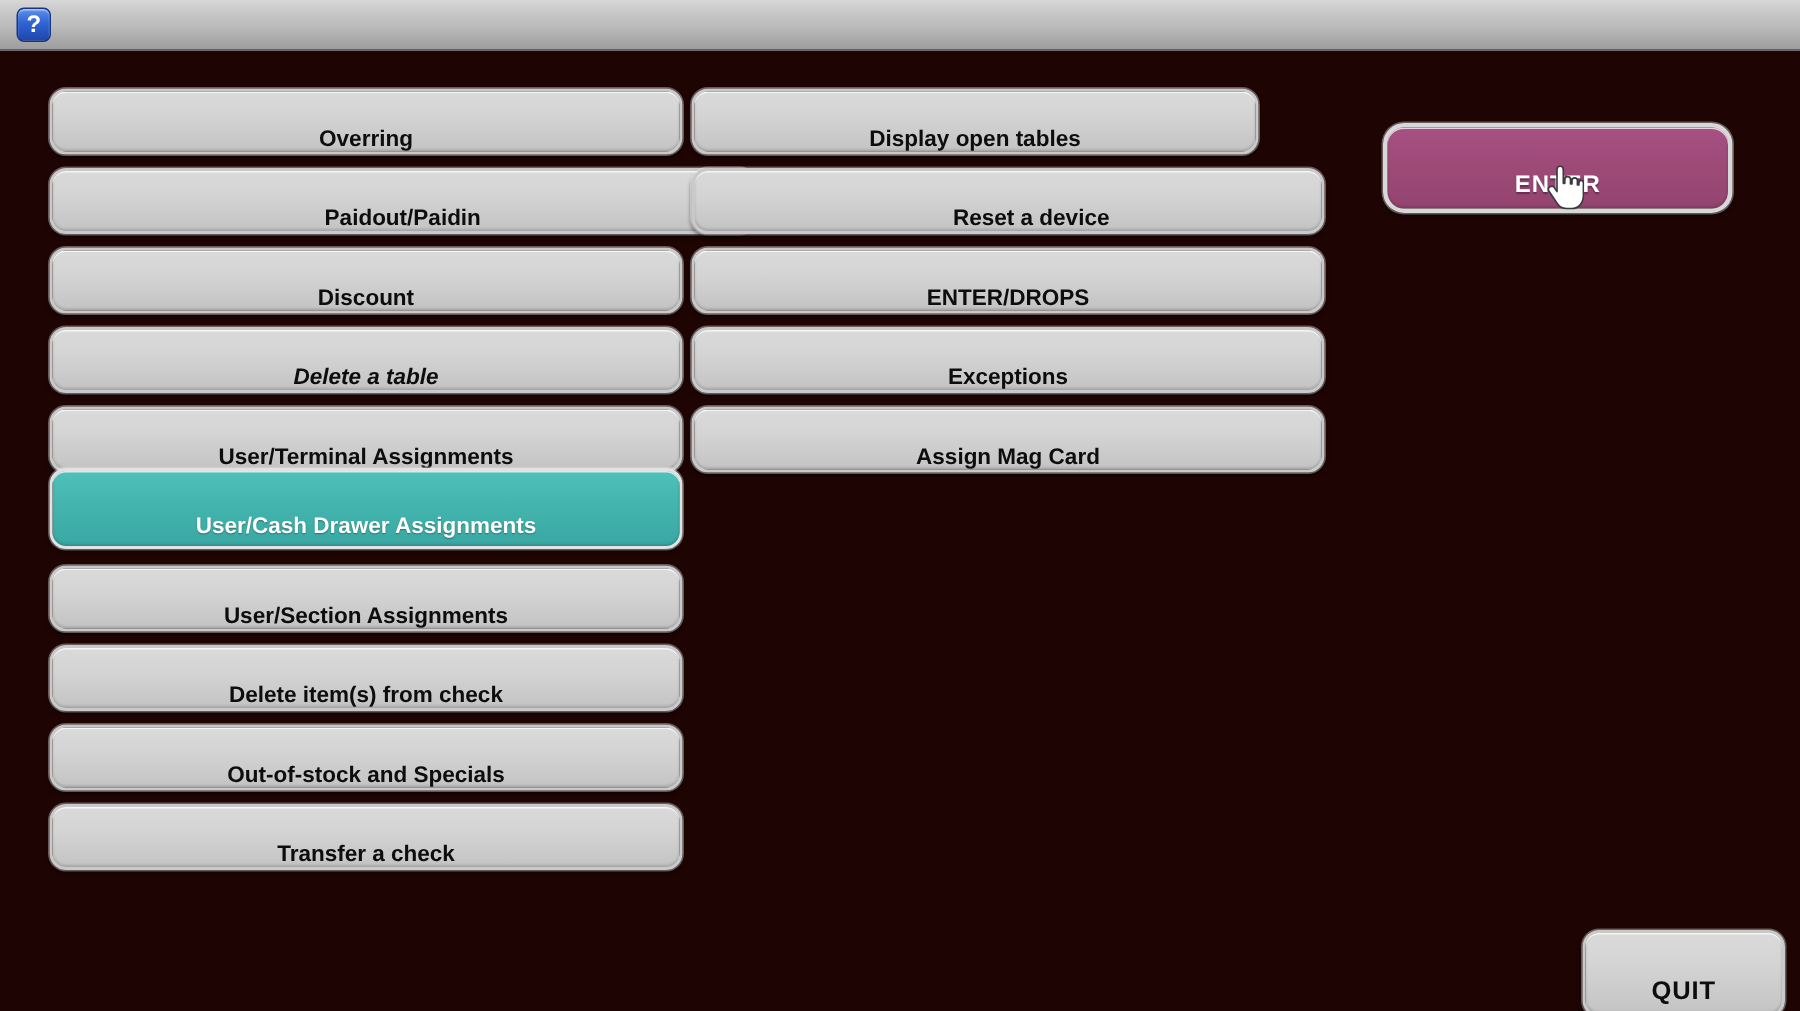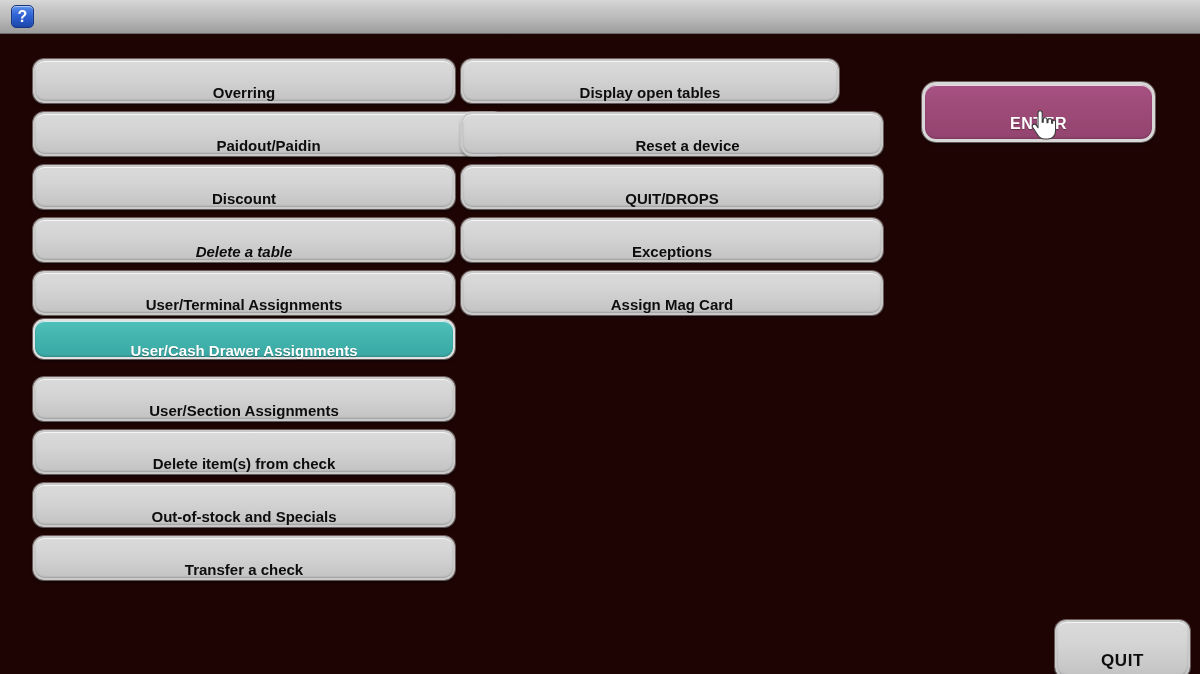--- a/index.html
+++ b/index.html
@@ -146,21 +146,21 @@
       </div>
       <div class="btn gray" style="left: 33px; top: 165px; width: 422px; height: 44px;">
         <span class="lbl">Discount</span>
       </div>
       <div class="btn gray" style="left: 33px; top: 218px; width: 422px; height: 44px; font-style: italic;">
         <span class="lbl">Delete a table</span>
       </div>
       <div class="btn gray" style="left: 33px; top: 271px; width: 422px; height: 44px;">
         <span class="lbl">User/Terminal Assignments</span>
       </div>
-      <div class="btn teal" style="left: 33px; top: 319px; width: 422px; height: 40px;">
+      <div class="btn teal" style="left: 33px; top: 312px; width: 422px; height: 54px;">
         <span class="lbl">User/Cash Drawer Assignments</span>
       </div>
       <div class="btn gray" style="left: 33px; top: 377px; width: 422px; height: 44px;">
         <span class="lbl">User/Section Assignments</span>
       </div>
       <div class="btn gray" style="left: 33px; top: 430px; width: 422px; height: 44px;">
         <span class="lbl">Delete item(s) from check</span>
       </div>
       <div class="btn gray" style="left: 33px; top: 483px; width: 422px; height: 44px;">
         <span class="lbl">Out-of-stock and Specials</span>
@@ -171,21 +171,21 @@
     </div>
 
   <div id="right-column">
       <div class="btn gray" style="left: 461px; top: 59px; width: 378px; height: 44px;">
         <span class="lbl">Display open tables</span>
       </div>
       <div class="btn gray" style="left: 461px; top: 112px; width: 422px; height: 44px; padding-left: 33px;">
         <span class="lbl">Reset a device</span>
       </div>
       <div class="btn gray" style="left: 461px; top: 165px; width: 422px; height: 44px;">
-        <span class="lbl">QUIT/DROPS</span>
+        <span class="lbl">ENTER/DROPS</span>
       </div>
       <div class="btn gray" style="left: 461px; top: 218px; width: 422px; height: 44px;">
         <span class="lbl">Exceptions</span>
       </div>
       <div class="btn gray" style="left: 461px; top: 271px; width: 422px; height: 44px;">
         <span class="lbl">Assign Mag Card</span>
       </div>
     </div>
 
   <div class="btn magenta" id="enter-button" style="left:922px; top:82px; width:233px; height:60px;">

